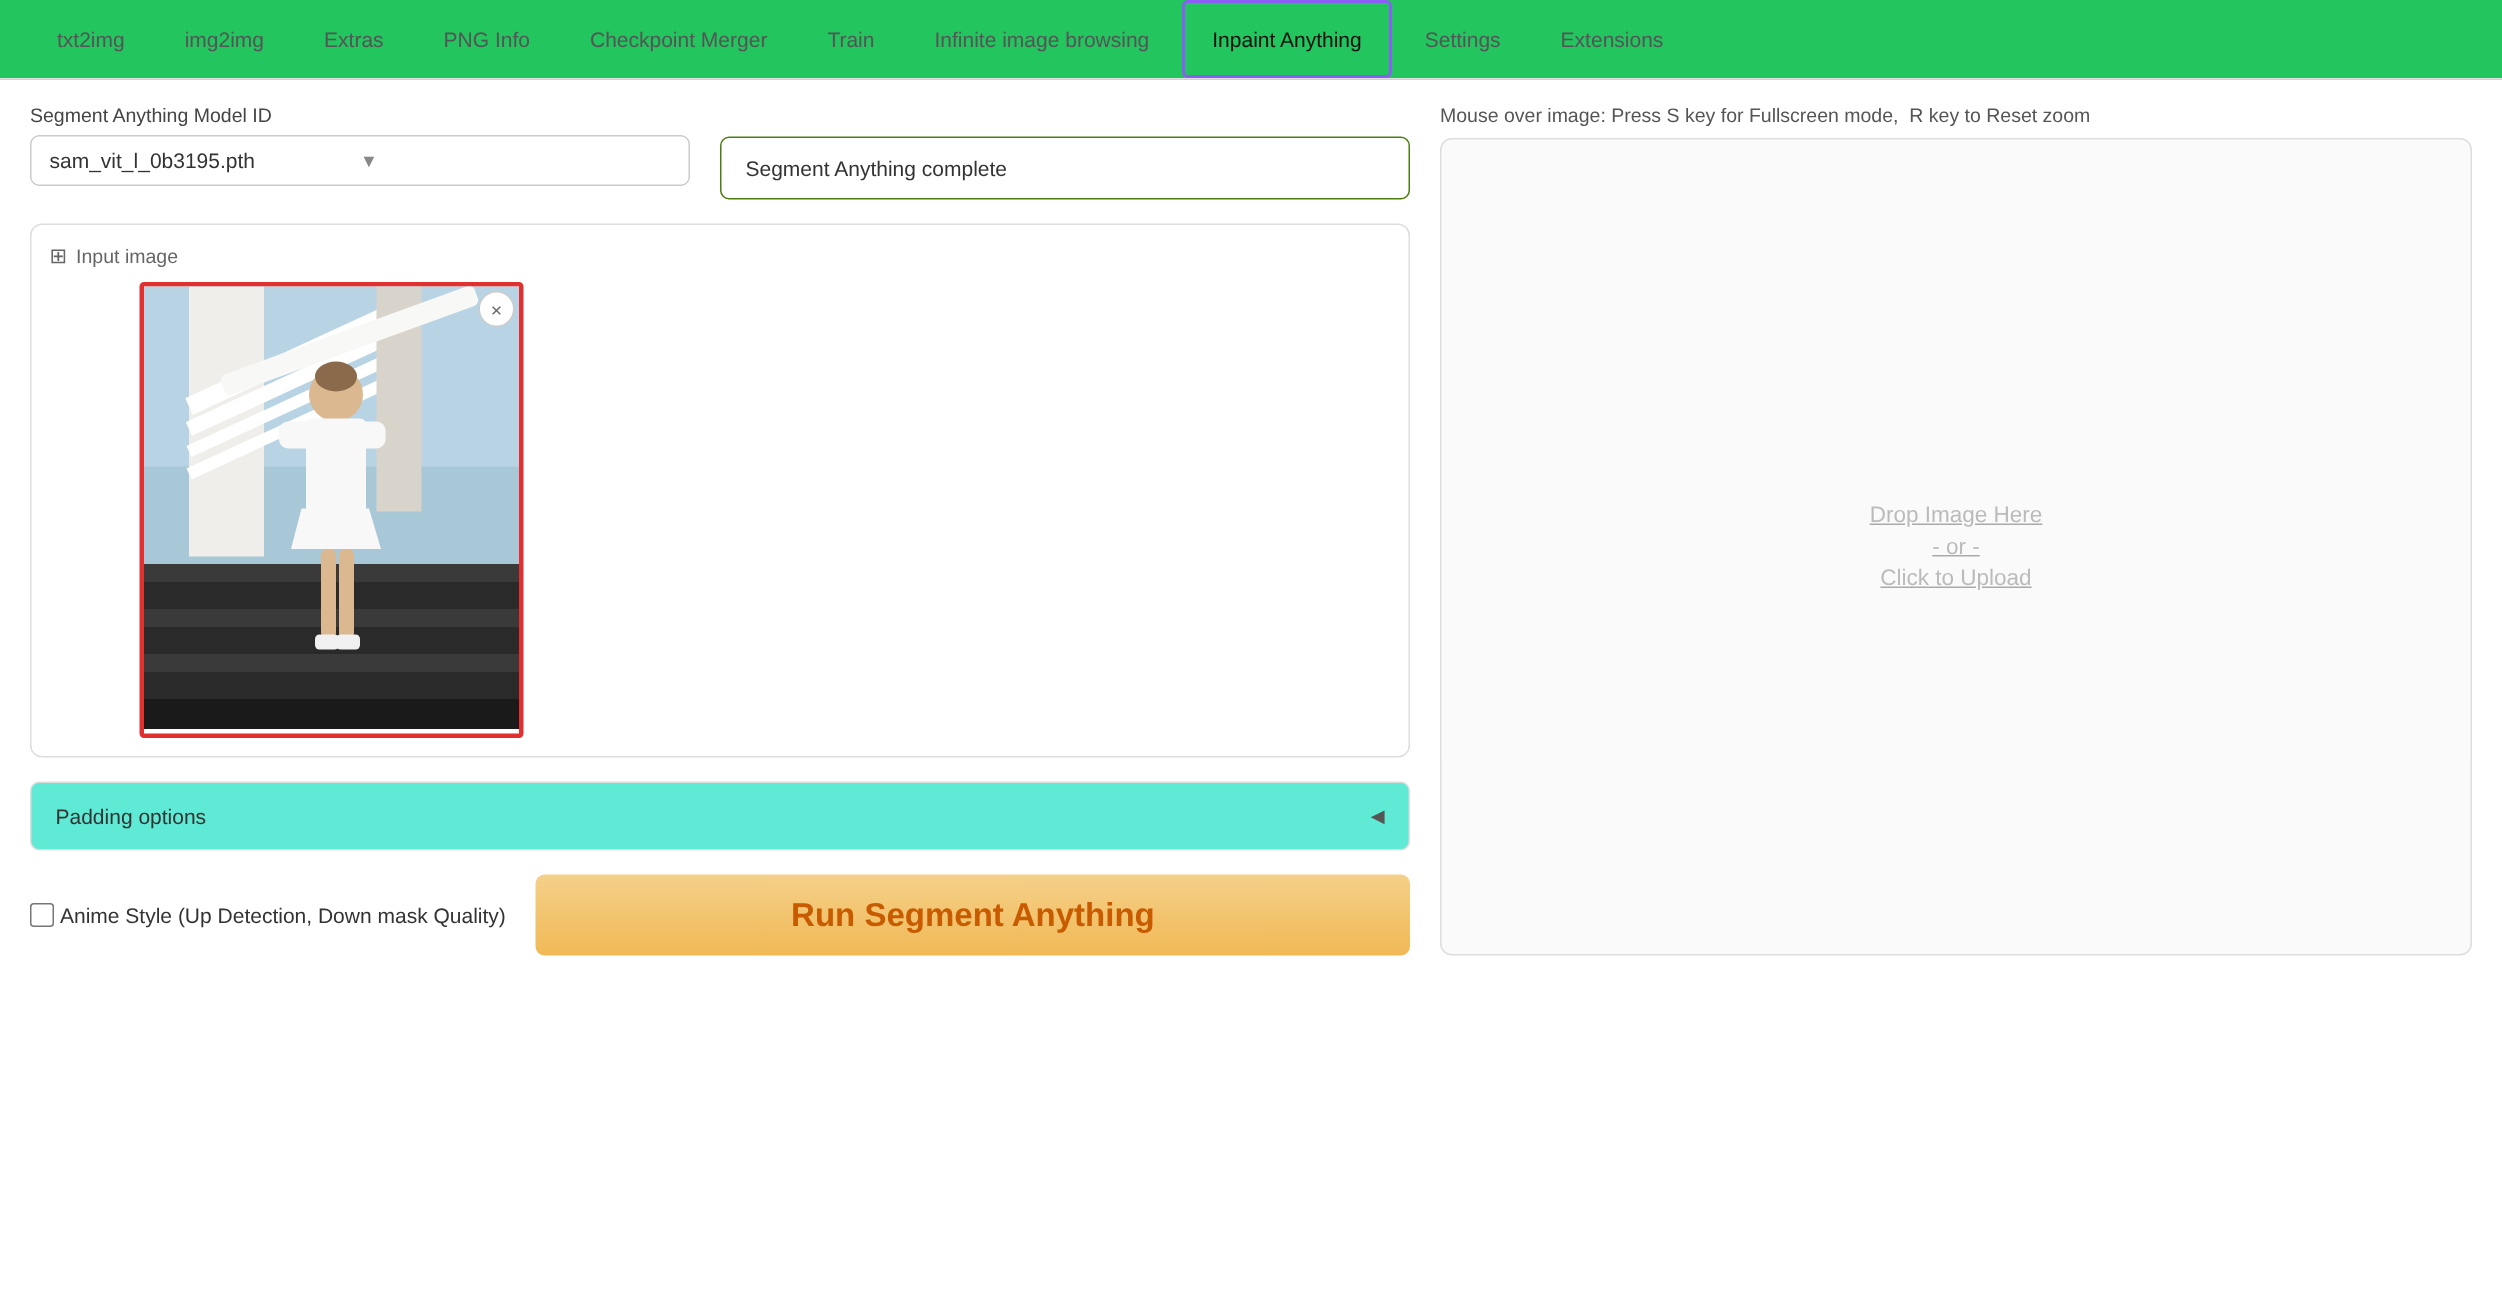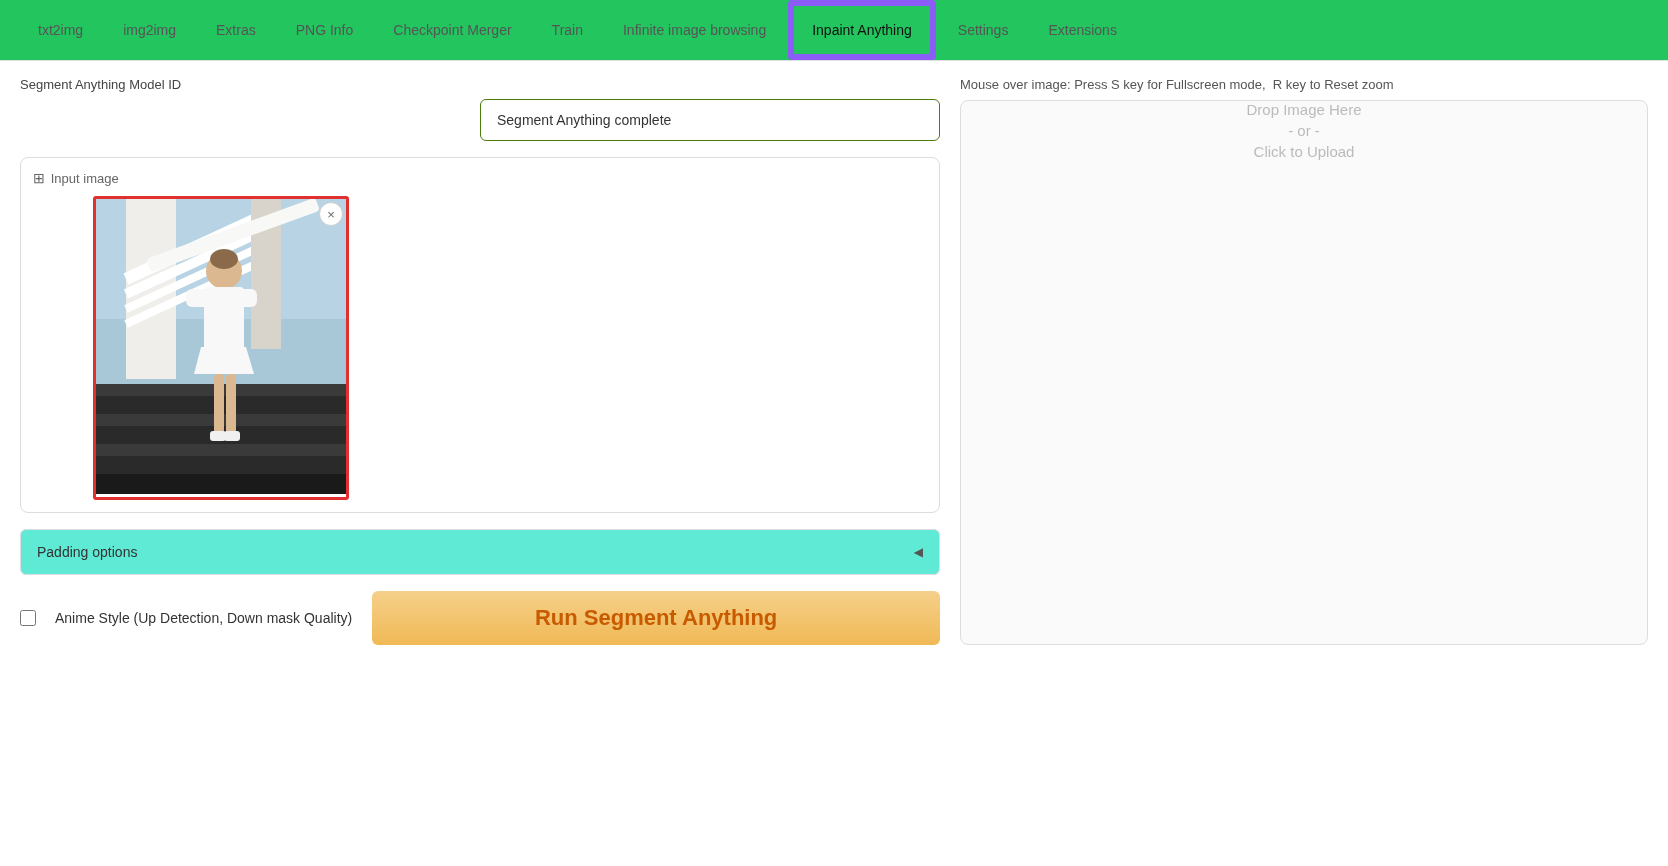--- a/index.html
+++ b/index.html
@@ -22,21 +22,21 @@
     .nav-tab {
       padding: 16px 18px;
       cursor: pointer;
       color: #555;
       font-size: 14px;
       border: none;
       background: none;
       white-space: nowrap;
     }
     .nav-tab.active {
-      border: 6px solid #8b5cf6;
+      border: 2px solid #8b5cf6;
       border-radius: 4px;
       color: #111;
       font-weight: 500;
     }
 
     
     .main-content {
       display: flex;
       padding: 16px 20px;
       gap: 20px;
@@ -168,21 +168,21 @@
     
     .bottom-section {
       display: flex;
       align-items: center;
       gap: 20px;
     }
 
     .anime-style-check {
       display: flex;
       align-items: center;
-      gap: 19px;
+      gap: 4px;
       font-size: 14px;
       color: #333;
     }
 
     .anime-style-check input[type="checkbox"] {
       width: 16px;
       height: 16px;
     }
 
     .btn-run {
@@ -213,26 +213,28 @@
       padding-right: 4px;
     }
 
     .drop-zone {
       flex: 1;
       border: 1px solid #ddd;
       border-radius: 8px;
       display: flex;
       flex-direction: column;
       align-items: center;
+      justify-content: center;
       min-height: 500px;
       background: #fafafa;
       cursor: pointer;
       color: #aaa;
       font-size: 15px;
       gap: 4px;
+      text-decoration: underline;
     }
 
     .drop-zone .drop-text {
       color: #bbb;
     }
 
     .drop-zone .or-text {
       color: #bbb;
     }
 
@@ -280,20 +282,24 @@
   <button class="nav-tab">Extensions</button>
 </nav>
 
 <div class="main-content">
 
   <div class="left-panel">
 
     <div class="model-section">
       <div class="model-id-group">
         <div class="model-id-label">Segment Anything Model ID</div>
+        <div class="model-select-wrapper">
+          <span>sam_vit_l_0b3195.pth</span>
+          <span class="dropdown-arrow">▼</span>
+        </div>
       </div>
       <div class="buttons-group">
         <div class="status-box">Segment Anything complete</div>
       </div>
     </div>
 
     <div class="input-image-section">
       <div class="input-image-label">
         <span class="icon">⊞</span>
         <span>Input image</span>

